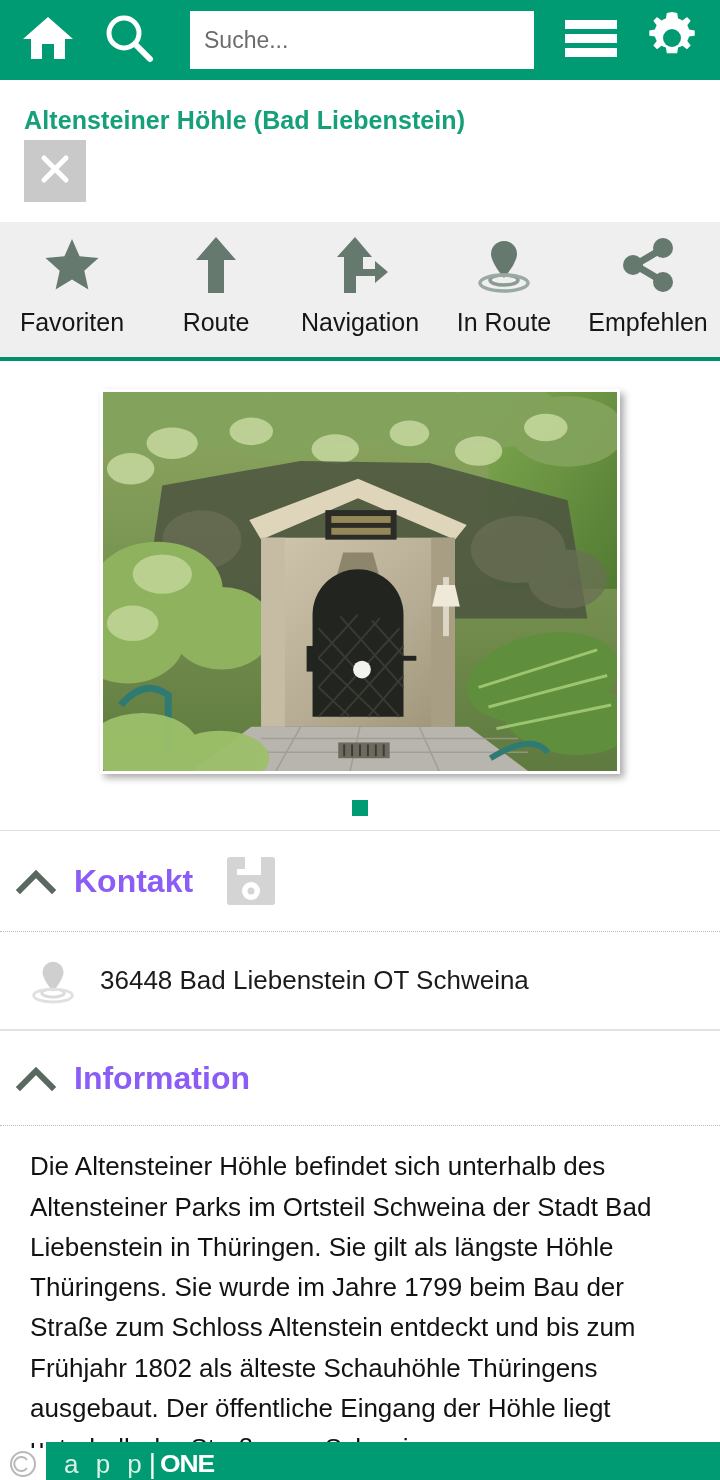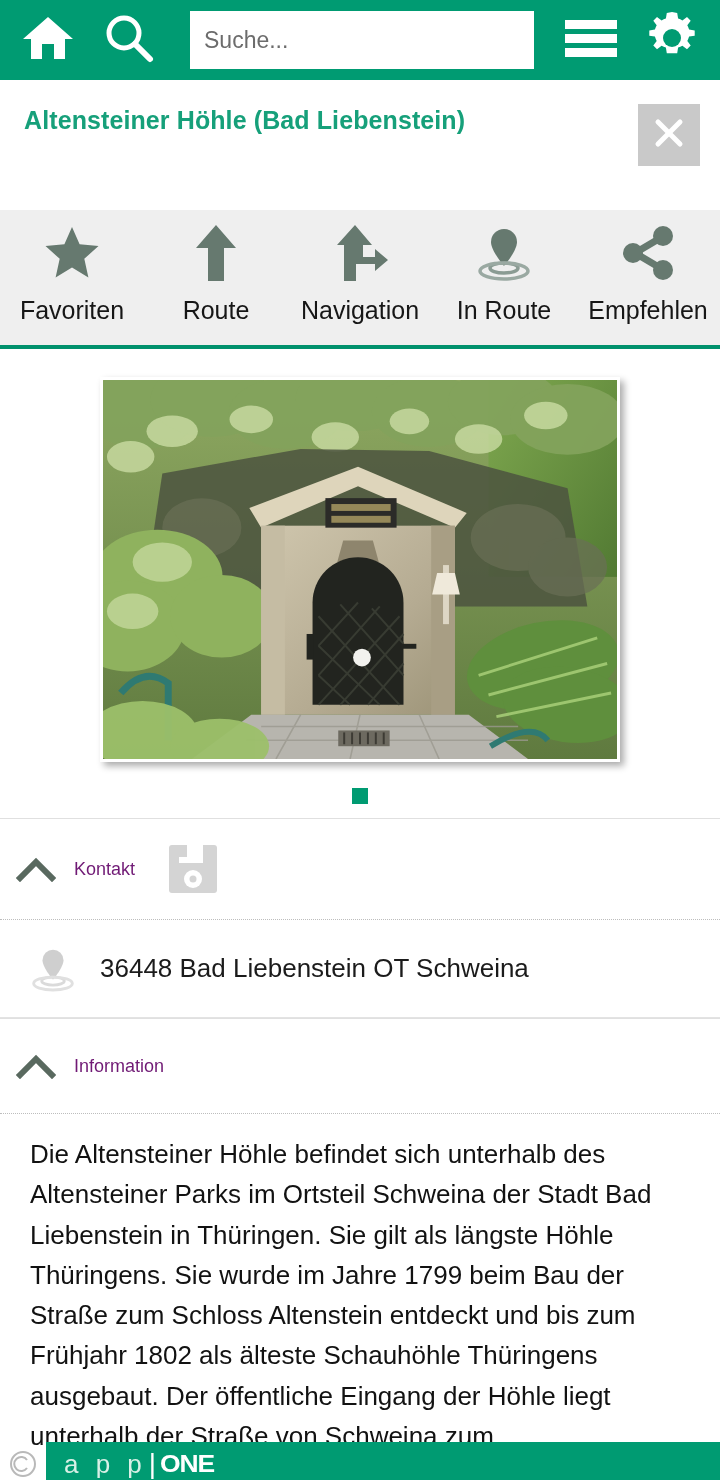--- a/index.html
+++ b/index.html
@@ -39,25 +39,26 @@
     color: #3a3a3a;
     padding: 0 14px;
     font-family: "Liberation Sans", sans-serif;
     background: transparent;
   }
   .search-input::placeholder { color: #6c6c6c; }
 
   
   .titlebar {
     background: #ffffff;
-    padding: 22px 20px 36px 24px;
+    padding: 22px 20px 20px 24px;
     display: flex;
     align-items: flex-start;
     justify-content: space-between;
     min-height: 130px;
+    flex-direction: column;
   }
   .title-text {
     color: #16A07A;
     font-size: 25px;
     font-weight: bold;
     line-height: 1.45;
     max-width: 560px;
     letter-spacing: .1px;
   }
   .close-btn {
@@ -127,23 +128,23 @@
     border-bottom: 1px dotted #bdbdbd;
     padding: 22px 20px 22px 16px;
     display: flex;
     align-items: center;
     gap: 18px;
     background: #fff;
     min-height: 96px;
   }
   .chev { width: 40px; height: 40px; flex: 0 0 auto; display:flex; align-items:center; justify-content:center;}
   .sec-title {
-    font-size: 18px;
-    font-weight: normal;
-    color: #701a75;
+    font-size: 32px;
+    font-weight: bold;
+    color: #8b5cf6;
   }
   .save-icon { margin-left: 12px; display: flex; align-items: center; }
 
   .row {
     display: flex;
     align-items: center;
     gap: 22px;
     padding: 22px 20px 22px 28px;
     border-bottom: 1px solid #e3e3e3;
     min-height: 98px;

